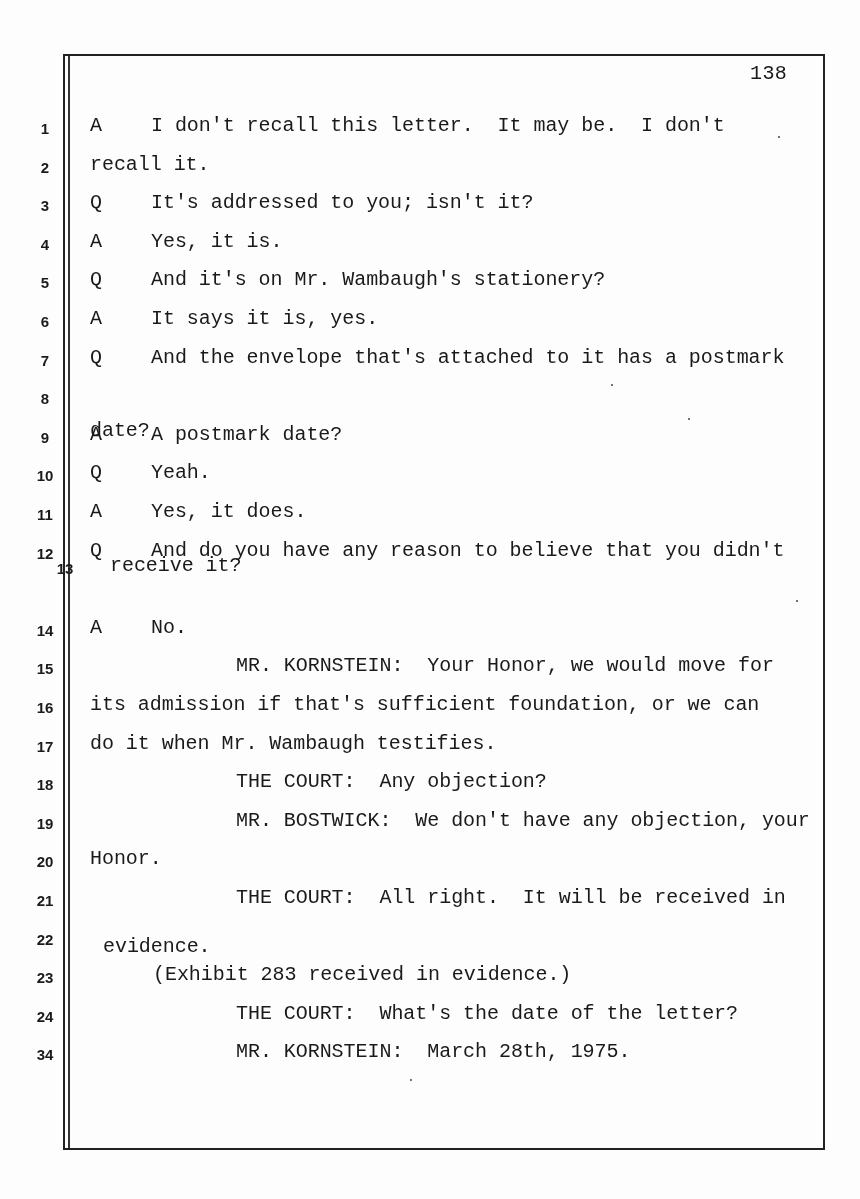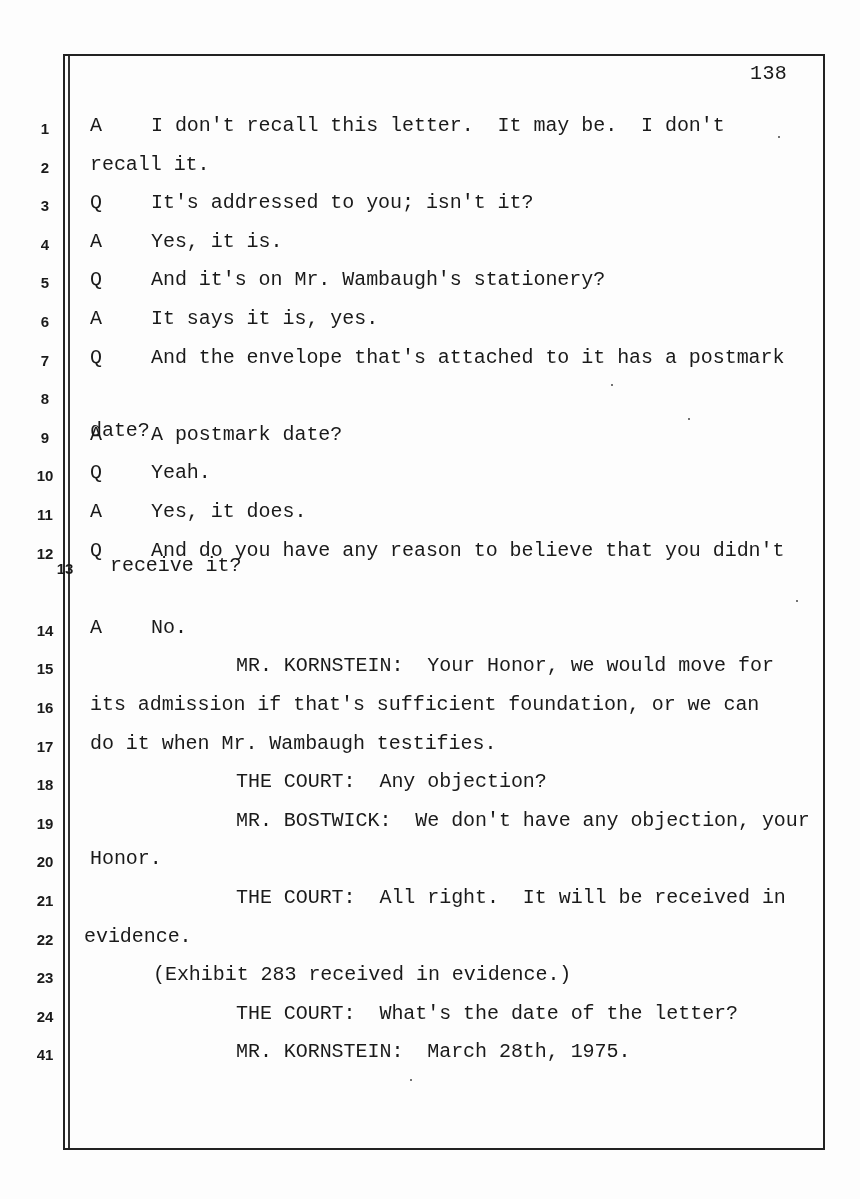--- a/index.html
+++ b/index.html
@@ -116,32 +116,32 @@
     <div class="line" style="top: 847.4px;">
       <span class="ln">20</span>
       <span class="txt" style="left: 90px;">Honor.</span>
     </div>
     <div class="line" style="top: 886px;">
       <span class="ln">21</span>
       <span class="txt" style="left: 236px;">THE COURT:  All right.  It will be received in</span>
     </div>
     <div class="line" style="top: 924.6px;">
       <span class="ln">22</span>
-      <span class="txt" style="left: 84px;">evidence.</span>
+      <span class="txt" style="left: 103px; margin-top: 10px;">evidence.</span>
     </div>
     <div class="line" style="top: 963.2px;">
       <span class="ln">23</span>
       <span class="txt" style="left: 153px;">(Exhibit 283 received in evidence.)</span>
     </div>
     <div class="line" style="top: 1002px;">
       <span class="ln">24</span>
       <span class="txt" style="left: 236px;">THE COURT:  What's the date of the letter?</span>
     </div>
     <div class="line" style="top: 1040.4px;">
-      <span class="ln">41</span>
+      <span class="ln">34</span>
       <span class="txt" style="left: 236px;">MR. KORNSTEIN:  March 28th, 1975.</span>
     </div>
   </div>
 
 <div class="dot" style="left:778px; top:136px;"></div>
 <div class="dot" style="left:611px; top:384px;"></div>
 <div class="dot" style="left:688px; top:418px;"></div>
 <div class="dot" style="left:796px; top:600px;"></div>
 <div class="dot" style="left:410px; top:1079px;"></div>
 

